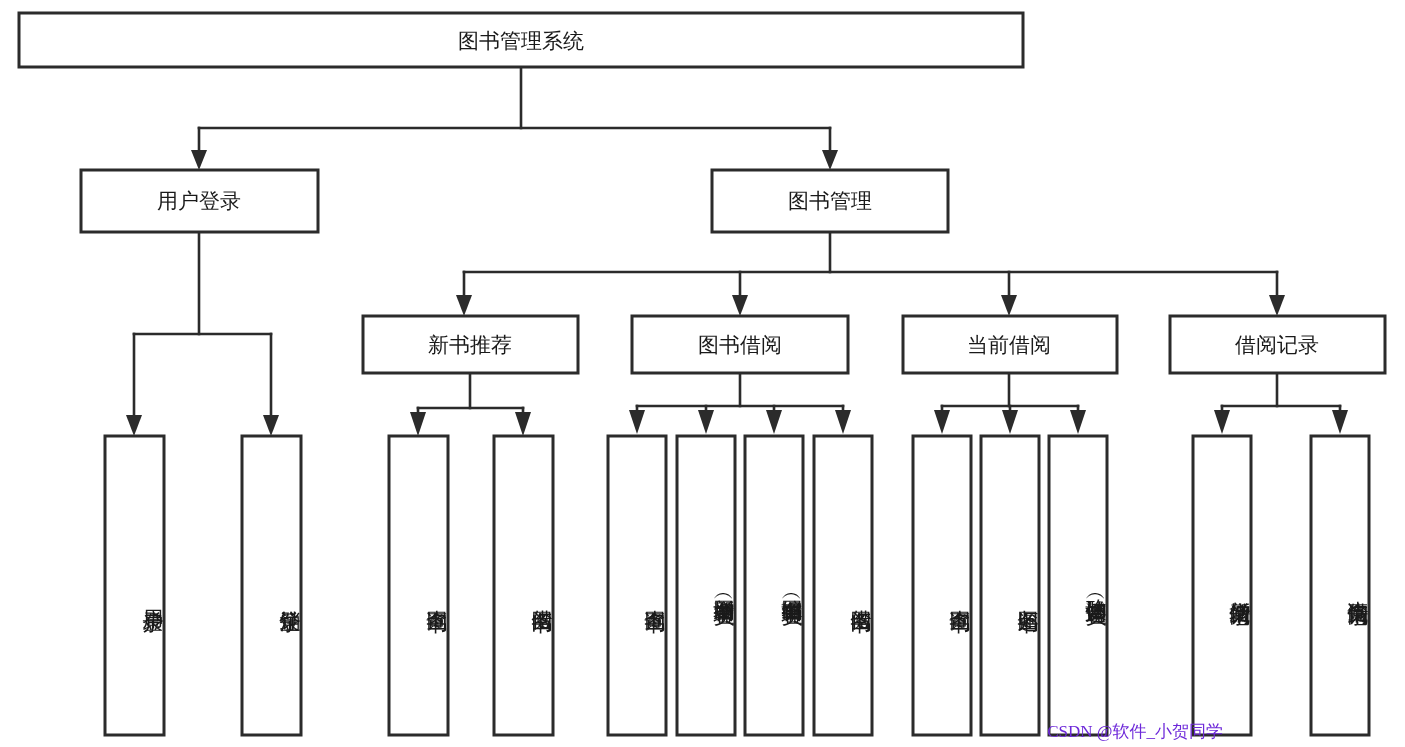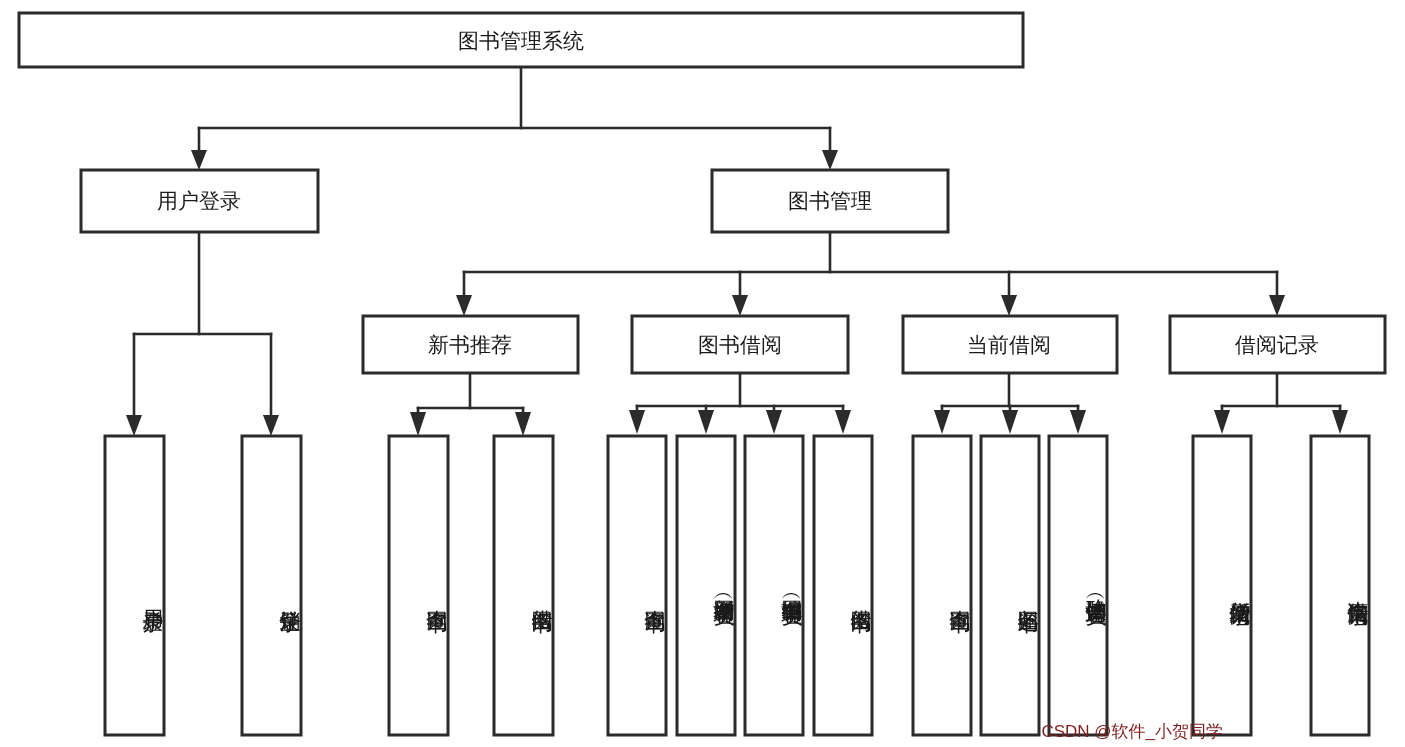--- a/index.html
+++ b/index.html
@@ -59,23 +59,23 @@
     line-height: 1.06;
     color: #1a1a1a;
     letter-spacing: 1px;
     white-space: nowrap;
     pointer-events: none;
   }
   .watermark {
     position: absolute;
     right: 10px;
     bottom: 4px;
-    font-family: Liberation Sans, sans-serif;
+    font-family: Liberation Serif, serif;
     font-size: 17px;
-    color: #7f1d1d;
+    color: #6d28d9;
     white-space: nowrap;
     pointer-events: none;
   }
 </style>
 </head>
 <body>
 
 <div id="diagram-root">
 
   <svg class="flow" viewBox="0 0 1405 747">

